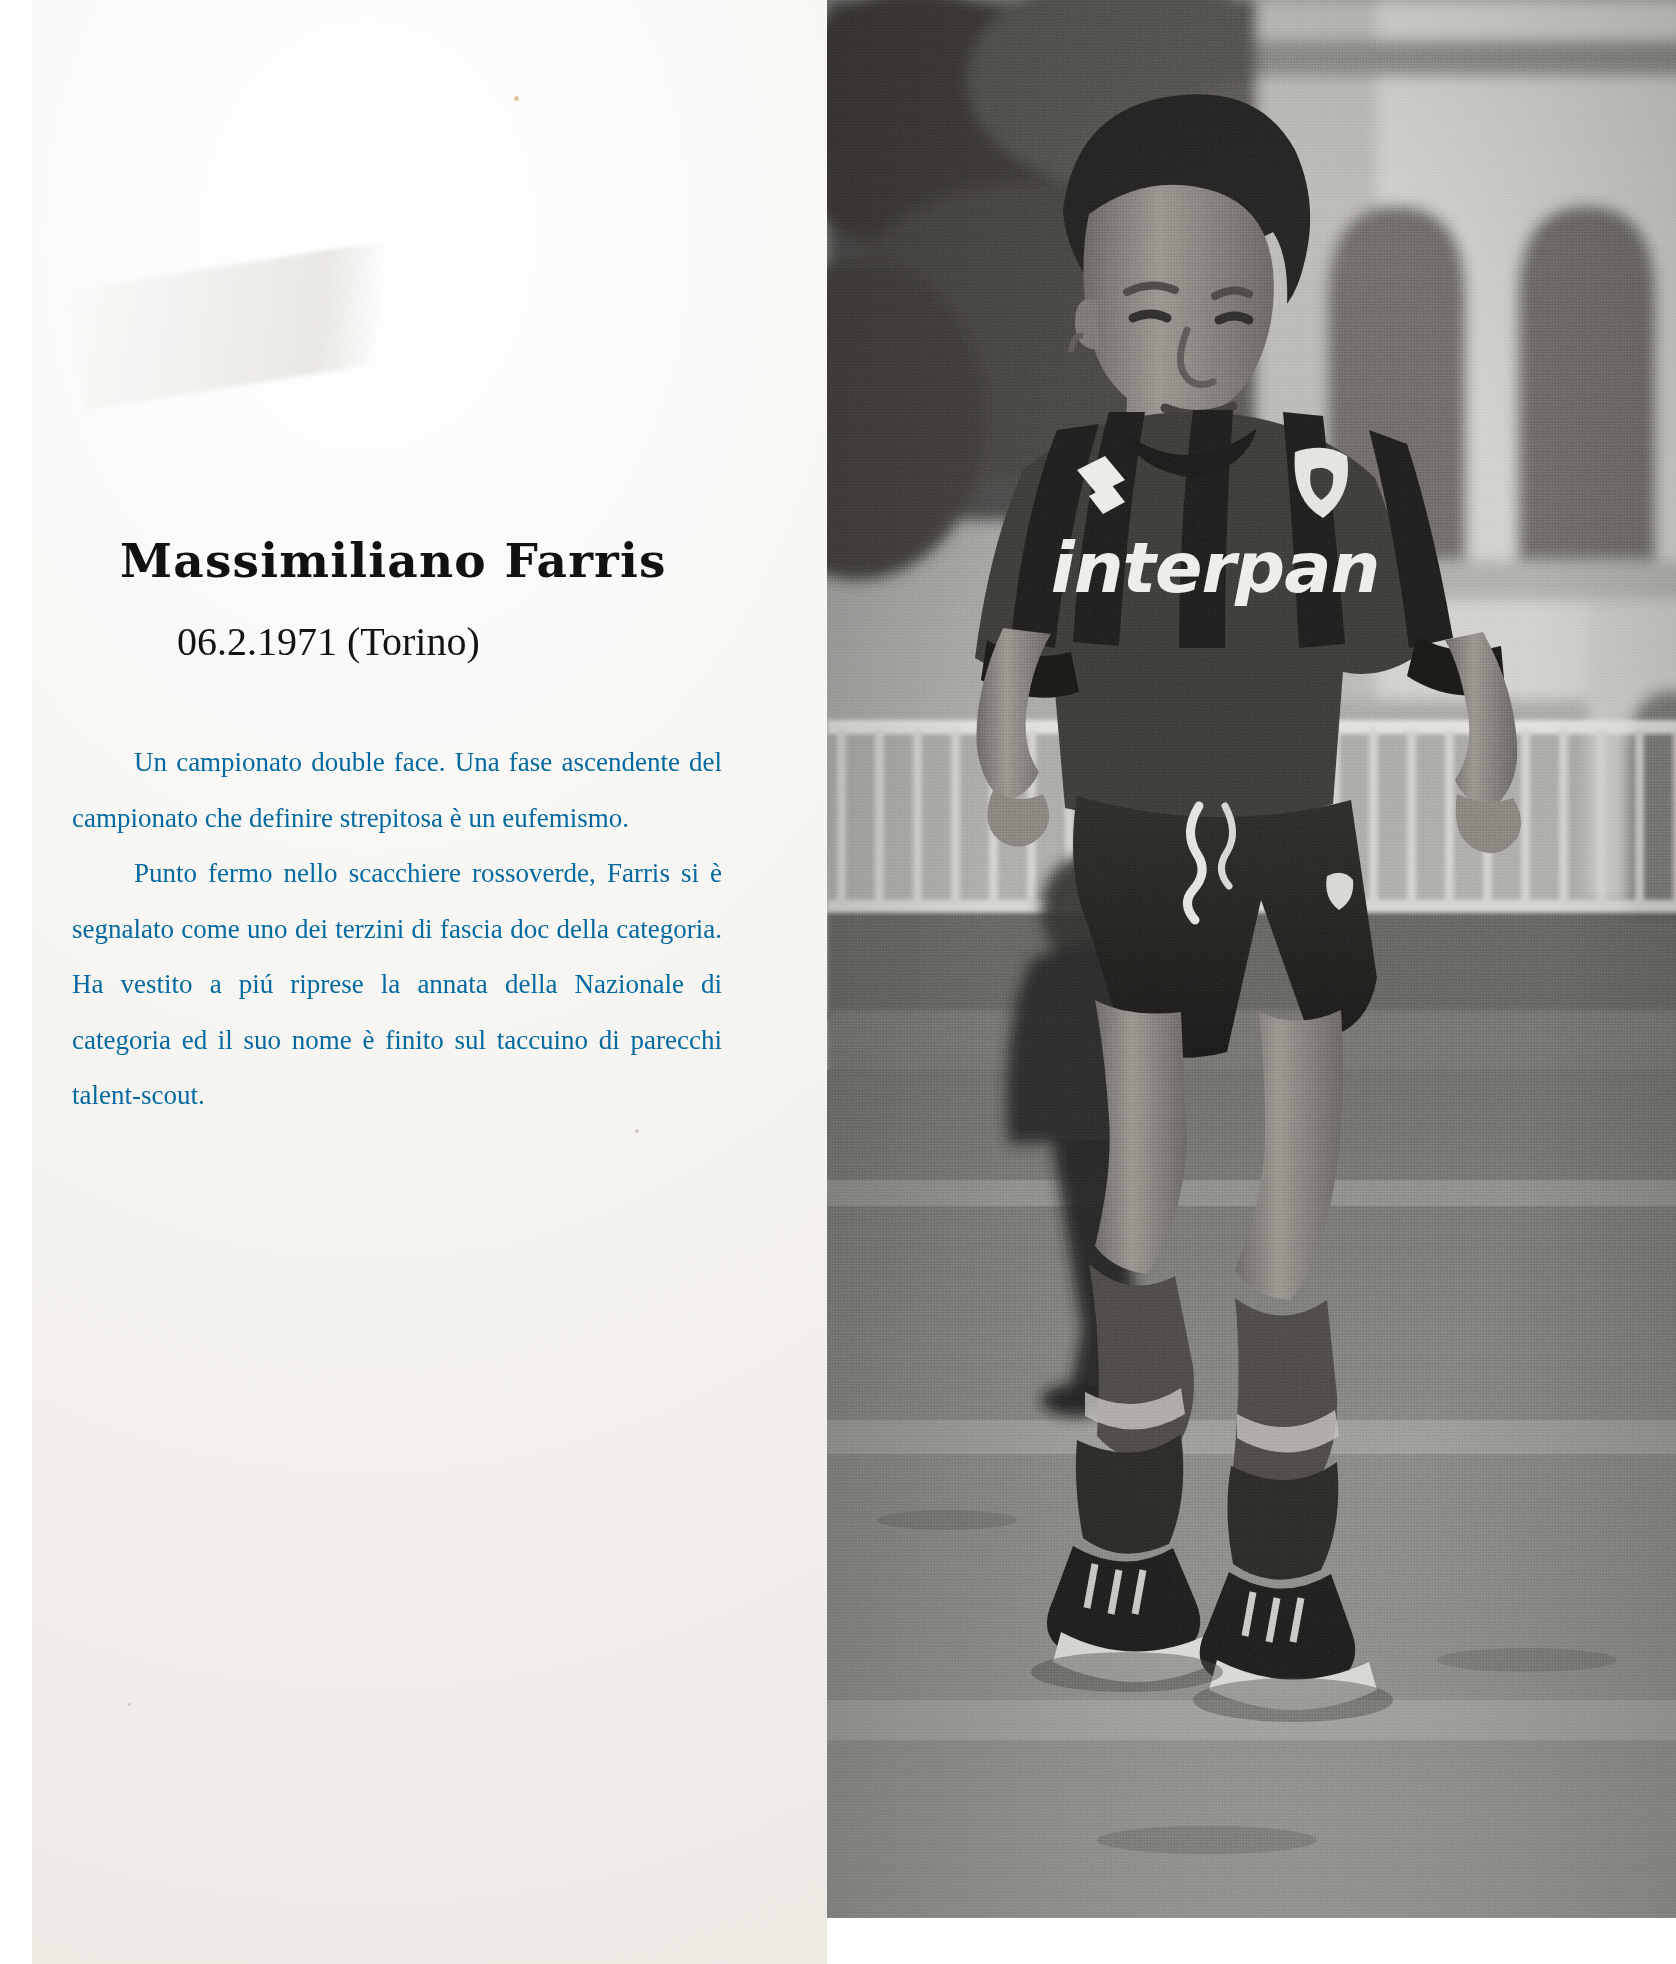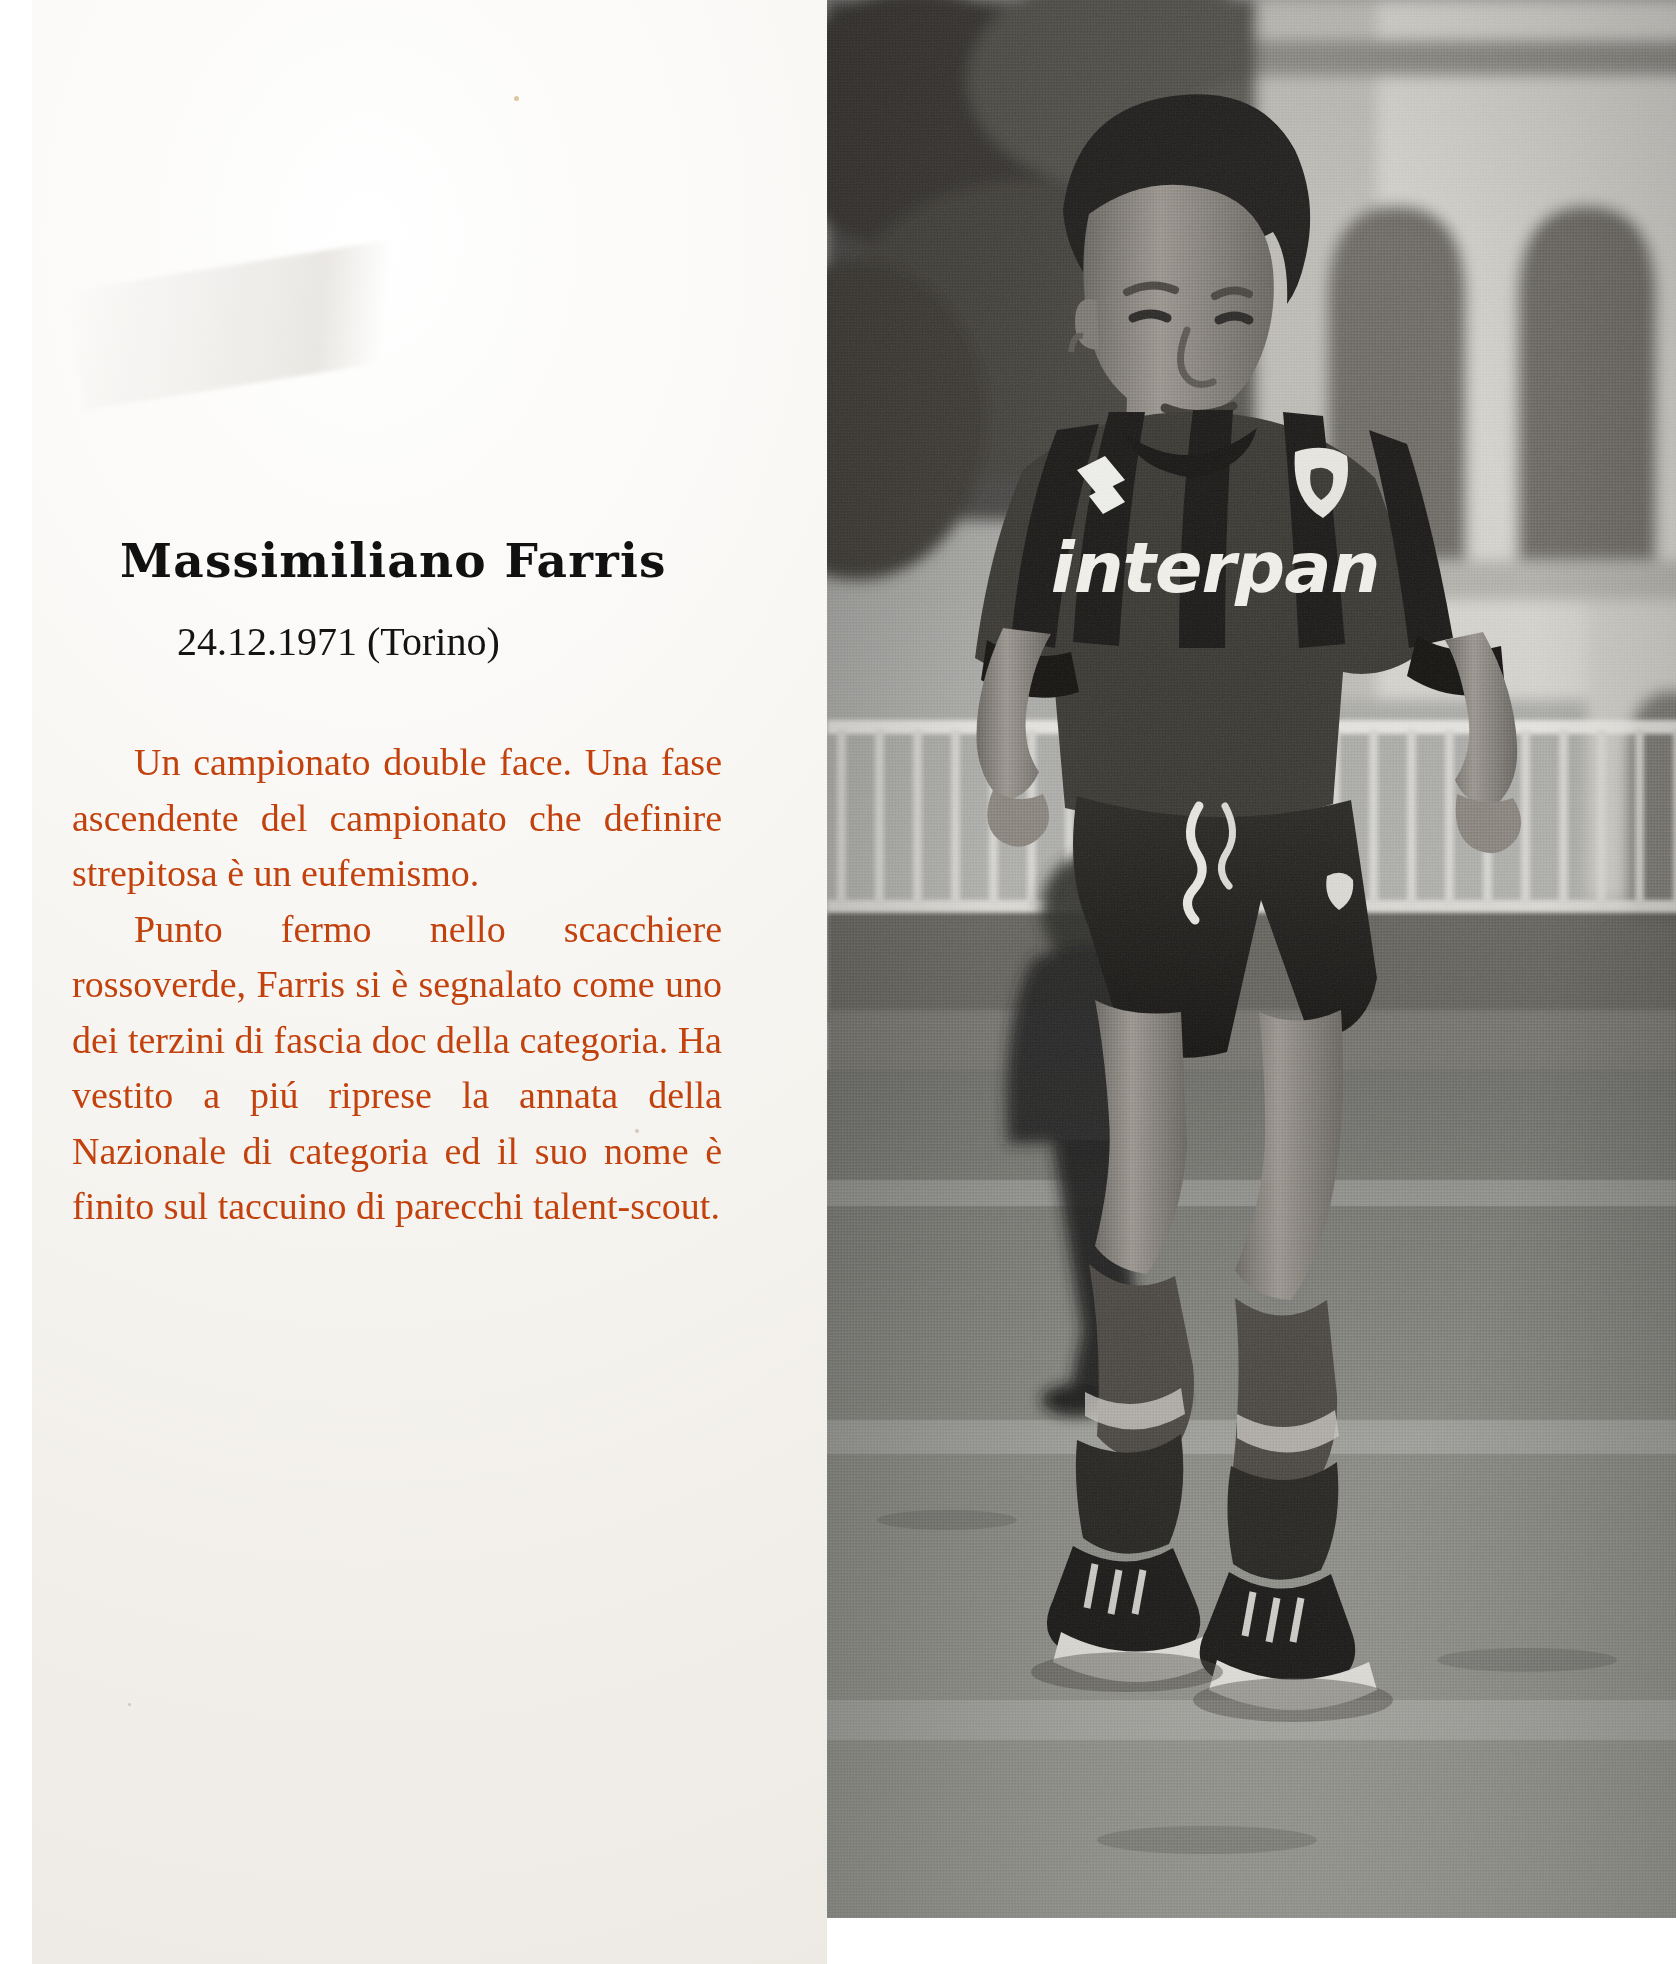--- a/index.html
+++ b/index.html
@@ -69,23 +69,23 @@
     font-size: 40px;
     color: #141414;
     white-space: nowrap;
   }
   .body-text {
     position: absolute;
     left: 0px;
     top: 735px;
     width: 650px;
     font-family: "Liberation Serif", serif;
-    font-size: 38px;
+    font-size: 27px;
     line-height: 55.5px;
-    color: #c2410c;
+    color: #0369a1;
     text-align: justify;
     text-justify: inter-word;
   }
   .body-text p {
     margin: 0;
     text-indent: 62px;
   }
   .body-text p + p { margin-top: 0; }
 
   
@@ -132,21 +132,21 @@
   <div class="paper-bg"></div>
   <div class="scan-streak"></div>
   <div class="speck" style="left:482px;top:96px;width:5px;height:5px;background:#c59a55;"></div>
   <div class="speck" style="left:603px;top:1129px;width:4px;height:4px;"></div>
   <div class="speck" style="left:96px;top:1703px;width:3px;height:3px;"></div>
 
   <div class="text-col">
 
     <div class="player-name">Massimiliano Farris</div>
 
-    <div class="player-birth">24.12.1971 (Torino)</div>
+    <div class="player-birth">06.2.1971 (Torino)</div>
 
     <div class="body-text">
       <p>Un campionato double face. Una fase ascendente del campionato che definire strepitosa è un eufemismo.</p>
       <p>Punto fermo nello scacchiere rossoverde, Farris si è segnalato come uno dei terzini di fascia doc della categoria. Ha vestito a piú riprese la annata della Nazionale di categoria ed il suo nome è finito sul taccuino di parecchi talent-scout.</p>
     </div>
   </div>
 
   <div class="photo">
     <svg width="881" height="1918" viewBox="0 0 881 1918" xmlns="http://www.w3.org/2000/svg">
       <defs>

